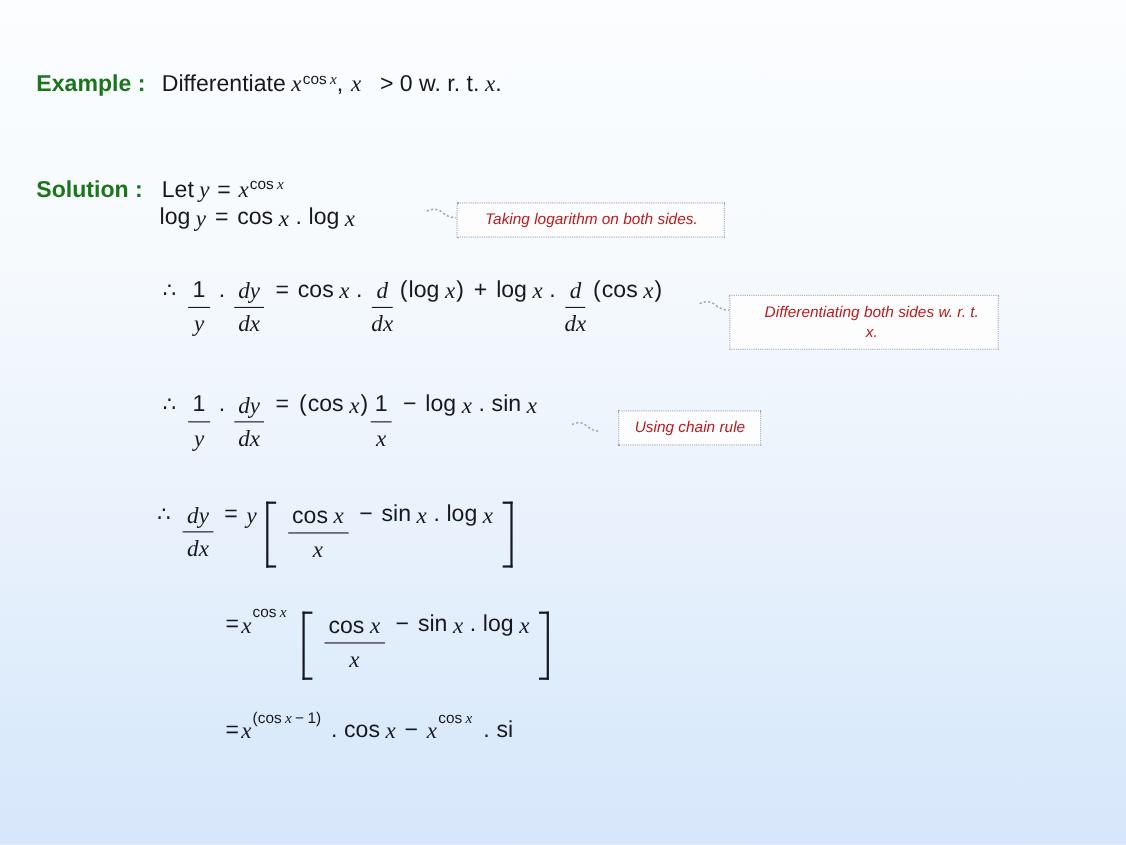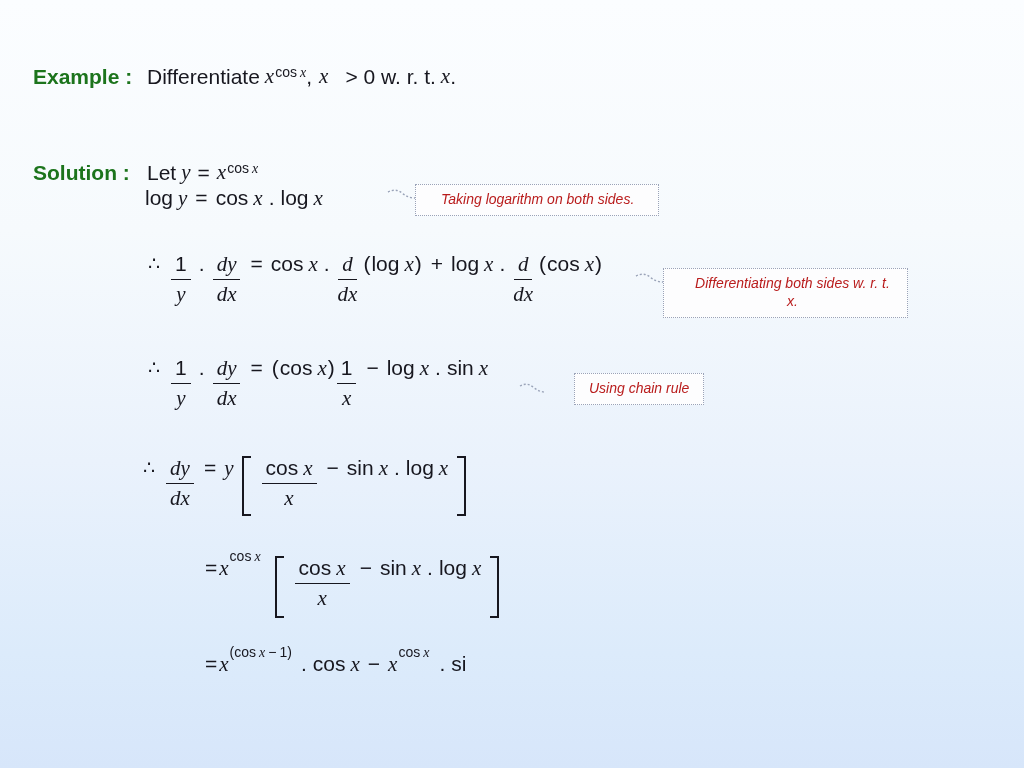--- a/index.html
+++ b/index.html
@@ -144,21 +144,21 @@
   <span class="v gv">x</span>
   <span class="pd">.</span>
   <span>sin</span>
   <span class="v gv">x</span>
 </div>
 
 <svg class="tail" style="left:518px; top:380px;" width="28" height="16">
   <path d="M2 6 Q 9 2 15 7 T 27 12" fill="none" stroke="#9aa3b8" stroke-width="1.4" stroke-dasharray="2 2"></path>
 </svg>
 
-<div class="note" style="left:574px; top:373px; padding:5px 14px 7px; white-space:nowrap;">Using chain rule</div>
+<div class="note" style="left:562px; top:373px; padding:5px 14px 7px; white-space:nowrap;">Using chain rule</div>
 
 <div class="abs mrow" style="left:143px; top:456px; height:60px;">
   <span class="tf">∴</span>
   <span class="frac">
     <span class="num v">dy</span>
     <span class="den v">dx</span>
   </span>
   <span class="op">=</span>
   <span class="v">y</span>
   <span class="brk brk-l"></span>

